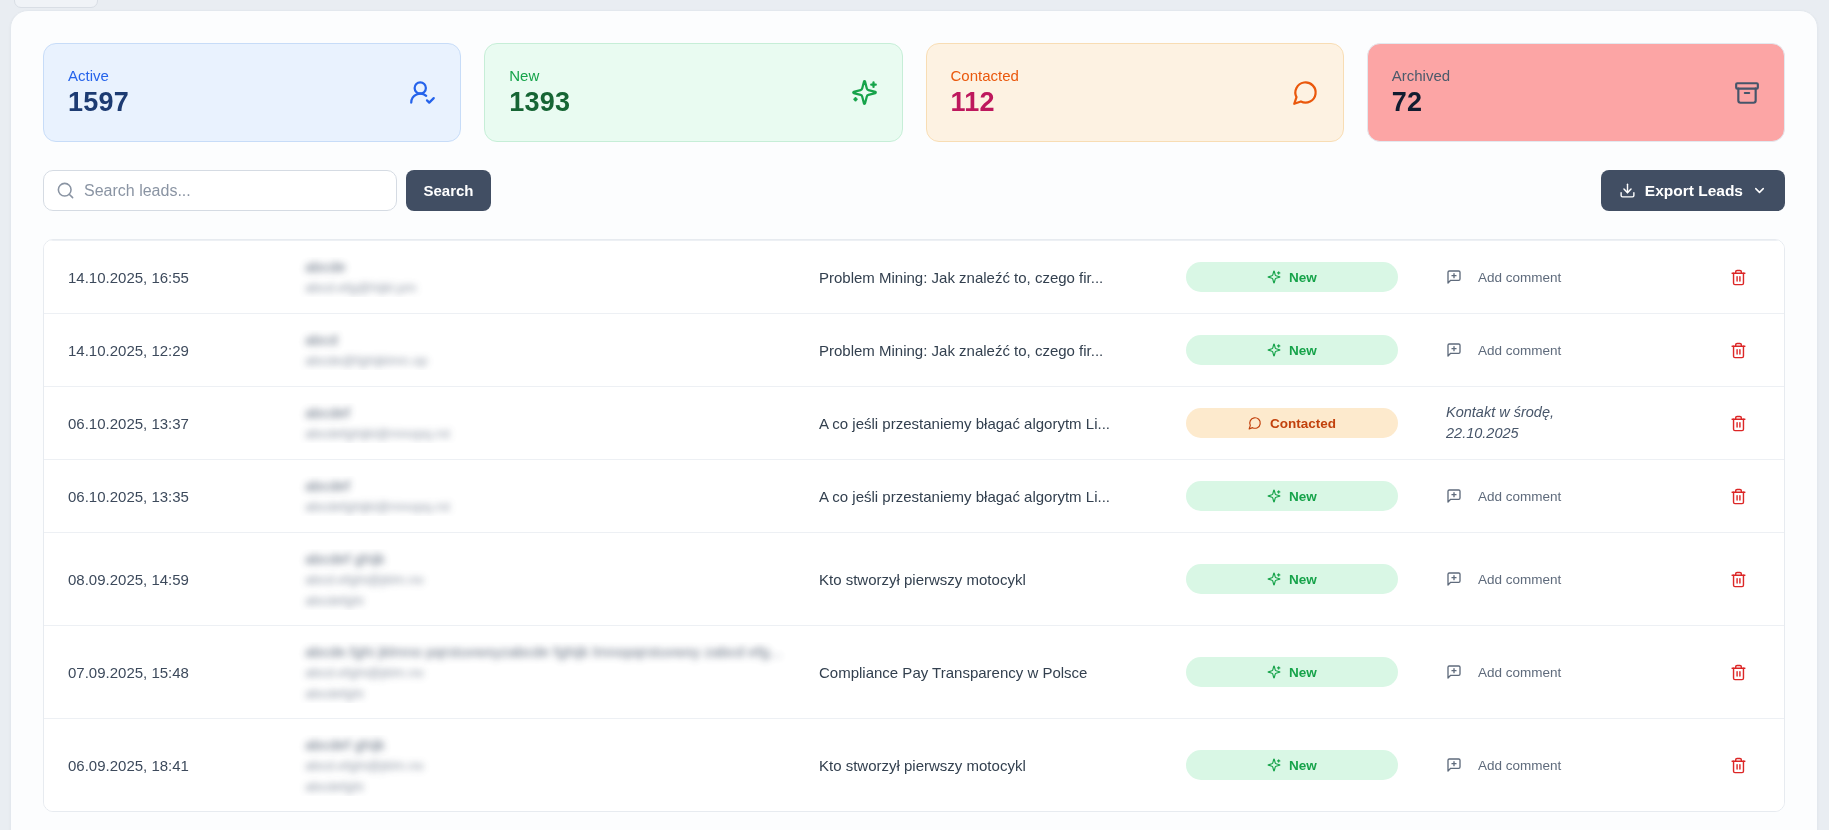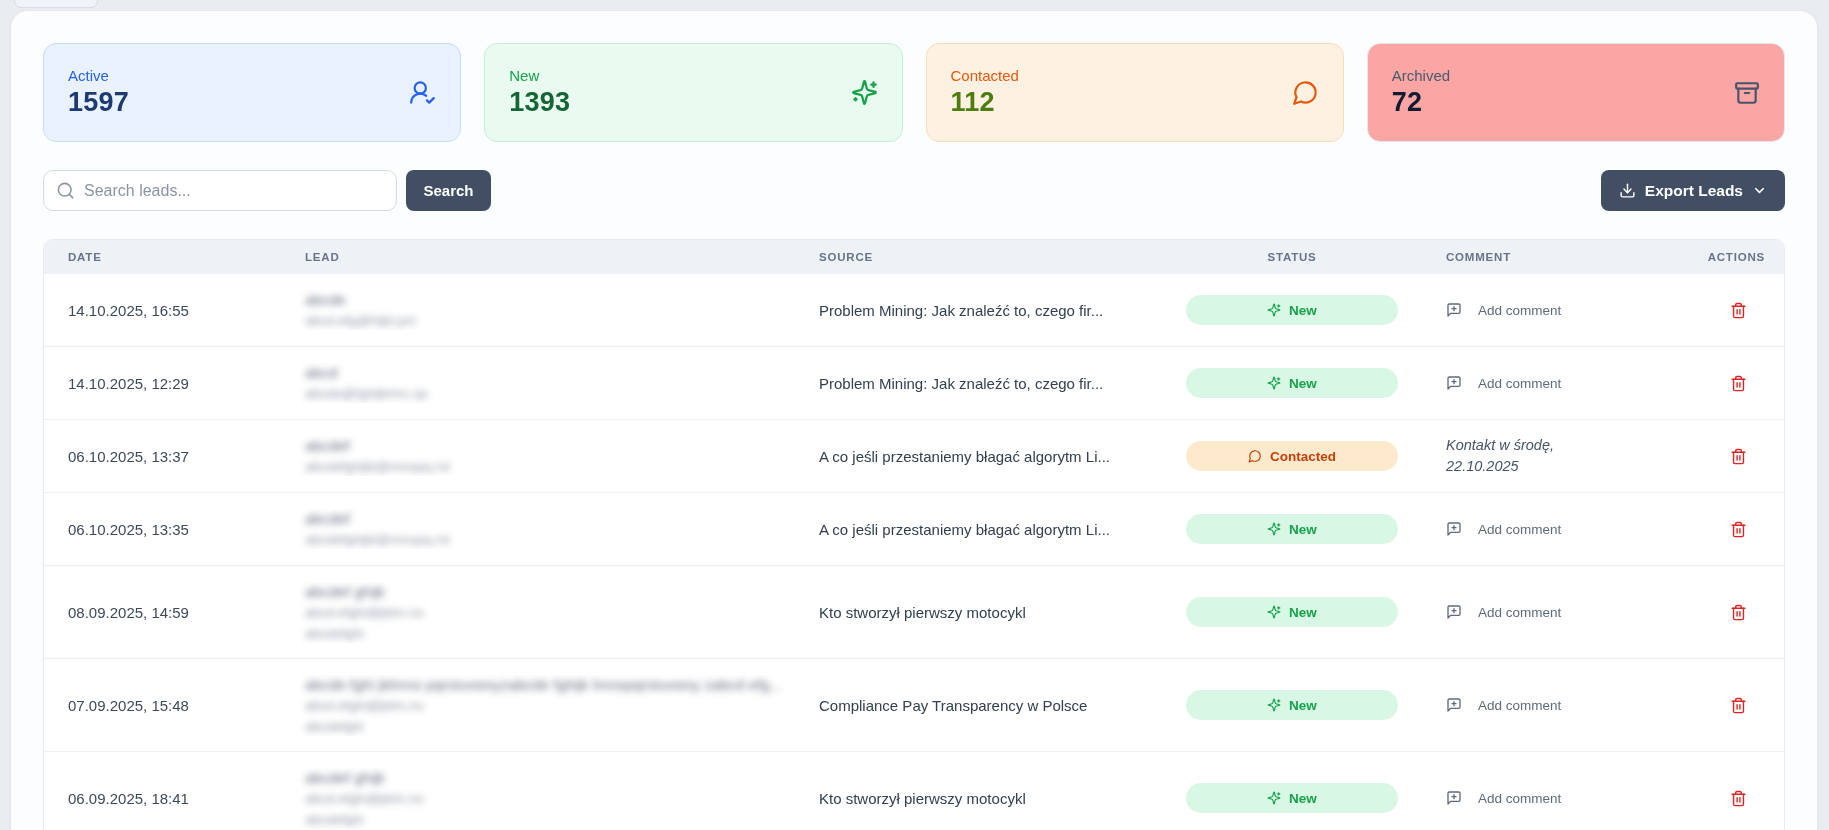--- a/index.html
+++ b/index.html
@@ -41,21 +41,21 @@
   .stat-active .stat-value{ color:#1d3b72; }
   .stat-active .stat-icon{ color:#2563eb; }
 
   .stat-new{ background:#e9fbf1; border-color:#c6eed7; }
   .stat-new .stat-label{ color:#16a34a; }
   .stat-new .stat-value{ color:#166534; }
   .stat-new .stat-icon{ color:#16a34a; }
 
   .stat-contacted{ background:#fdf2e2; border-color:#f8ddb4; }
   .stat-contacted .stat-label{ color:#ea580c; }
-  .stat-contacted .stat-value{ color:#4d7c0f; }
+  .stat-contacted .stat-value{ color:#be185d; }
   .stat-contacted .stat-icon{ color:#ea580c; }
 
   .stat-archived{ background:#fca5a5; border-color:#e3e9ef; }
   .stat-archived .stat-label{ color:#4b5a6b; }
   .stat-archived .stat-value{ color:#111c30; }
   .stat-archived .stat-icon{ color:#46556a; }
 
   
   .toolbar{ margin-top:28px; display:flex; align-items:center; }
   .search-box{
@@ -220,28 +220,20 @@
       <span>
         <svg width="15" height="15" viewBox="0 0 24 24" fill="none" stroke="currentColor" stroke-width="2.4" stroke-linecap="round" stroke-linejoin="round">
             <polyline points="6 9 12 15 18 9"></polyline>
           </svg>
       </span>
     </button>
   </div>
 
   <div class="table-wrap">
 
-    <div class="thead">
-      <div class="th">DATE</div>
-      <div class="th th-lead">LEAD</div>
-      <div class="th th-source">SOURCE</div>
-      <div class="th th-status">STATUS</div>
-      <div class="th th-comment">COMMENT</div>
-      <div class="th th-actions">ACTIONS</div>
-    </div>
 
     <div class="trow h-sm">
       <div class="c-date">14.10.2025, 16:55</div>
       <div class="c-lead">
         <div class="lead-name blurred">abcde</div>
         <div class="lead-sub blurred">abcd.efg@hijkl.pm</div>
       </div>
       <div class="c-source">Problem Mining: Jak znaleźć to, czego fir...</div>
       <div class="c-status">
         <div class="badge badge-new">

